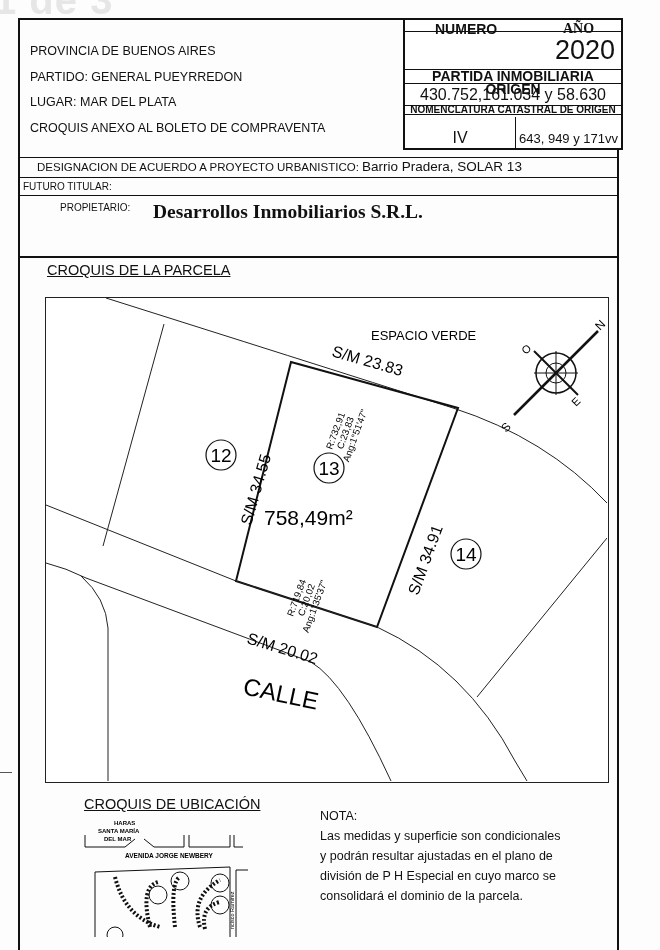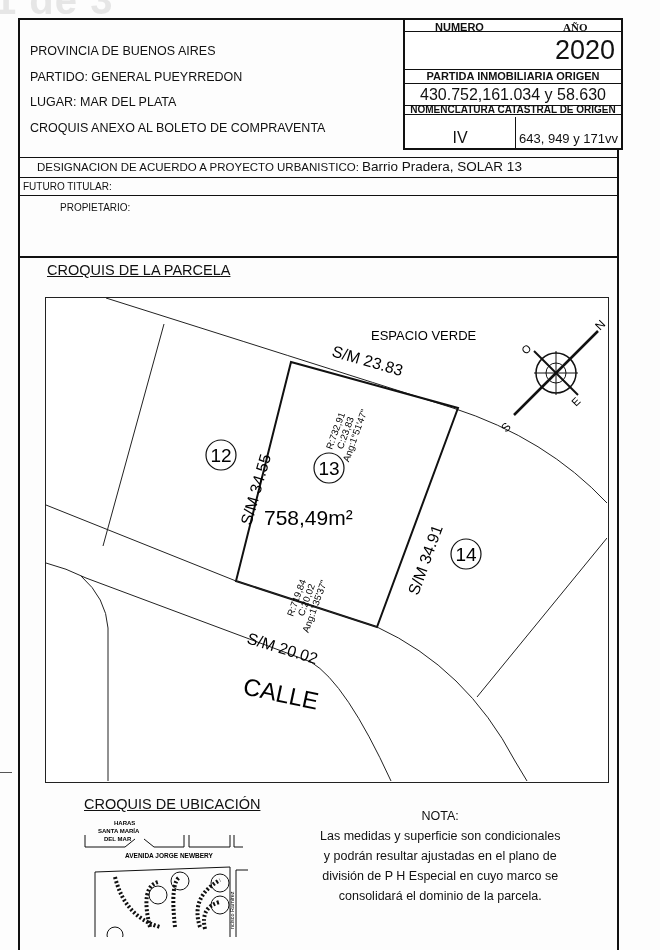--- a/index.html
+++ b/index.html
@@ -8,28 +8,28 @@
     font-family:"Liberation Sans", sans-serif; color:#111;
   }
   .watermark {
     position:absolute; left:-6px; top:-22px; font-size:40px; font-weight:bold;
     color:#e6e6e6; letter-spacing:1px;
   }
   .outer {
     position:absolute; left:18px; top:18px; width:601px; height:940px;
     border:2px solid #111; border-bottom:none; box-sizing:border-box;
   }
-  .abs { position:absolute;text-align:center; }
+  .abs { position:absolute; }
   .hdr-text { font-size:12.5px; left:10px; }
   .infobox {
     position:absolute; left:383px; top:-2px; width:220px; height:132px;
     border:2px solid #111; box-sizing:border-box; background:#fff;
   }
   .ib-row { position:absolute; left:0; right:0; border-bottom:1px solid #111; box-sizing:border-box; }
-  .ib-small { font-size:11px; font-weight:bold; text-align:center; }
+  .ib-small { font-size:14px; font-weight:bold; text-align:center; }
   .hline { position:absolute; left:0; right:0; height:0; border-top:1.5px solid #111; }
   .propietario {
     font-family:"Liberation Serif", serif; font-weight:bold; font-size:19.5px; line-height:24px;
   }
   .sketch {
     position:absolute; left:25px; top:277px; width:564px; height:486px;
     border:1.5px solid #222; box-sizing:border-box; background:#fff;
   }
   .section-title { font-size:14.5px; text-decoration:underline; }
   .nota { font-size:12.5px; line-height:20px; }
@@ -72,20 +72,21 @@
   <div class="abs" style="left:1px;top:139px;font-size:11.5px;padding-left:16px;">
     <span>DESIGNACION DE ACUERDO A PROYECTO URBANISTICO:</span>
     <span style="font-size:13.5px;">Barrio Pradera, SOLAR 13</span>
   </div>
   <div class="hline" style="top:157px;"></div>
   <div class="abs" style="left:3px;top:161px;font-size:10px;">FUTURO TITULAR:</div>
   <div class="abs" style="left:120px;top:161px;font-size:11px;"></div>
   <div class="hline" style="top:175px;"></div>
   <div class="abs" style="left:8px;top:182px;font-size:10px;padding-left:32px;">PROPIETARIO:</div>
   <div class="abs propietario" style="left:133px;top:180px;">
+    <div>Desarrollos Inmobiliarios S.R.L.</div>
   </div>
   <div class="hline" style="top:236px;border-top-width:2px;"></div>
 
   <div class="abs section-title" style="left:27px;top:242px;">CROQUIS DE LA PARCELA</div>
 
   <div class="sketch">
     <svg width="561" height="483" viewBox="0 0 561 483" xmlns="http://www.w3.org/2000/svg">
 
       <path d="M 60 0 Q 250 60 407 110 Q 500 140 561 205" fill="none" stroke="#222" stroke-width="1"></path>
 

